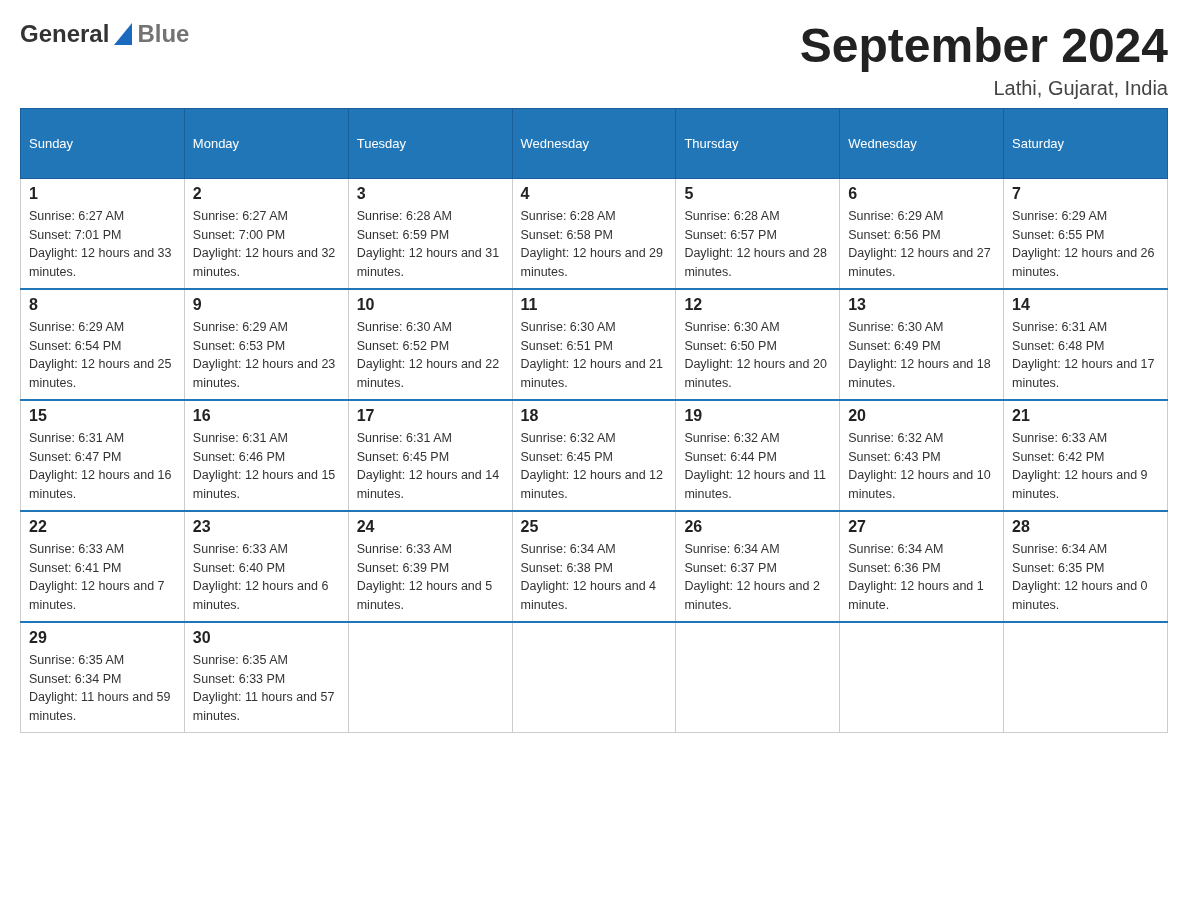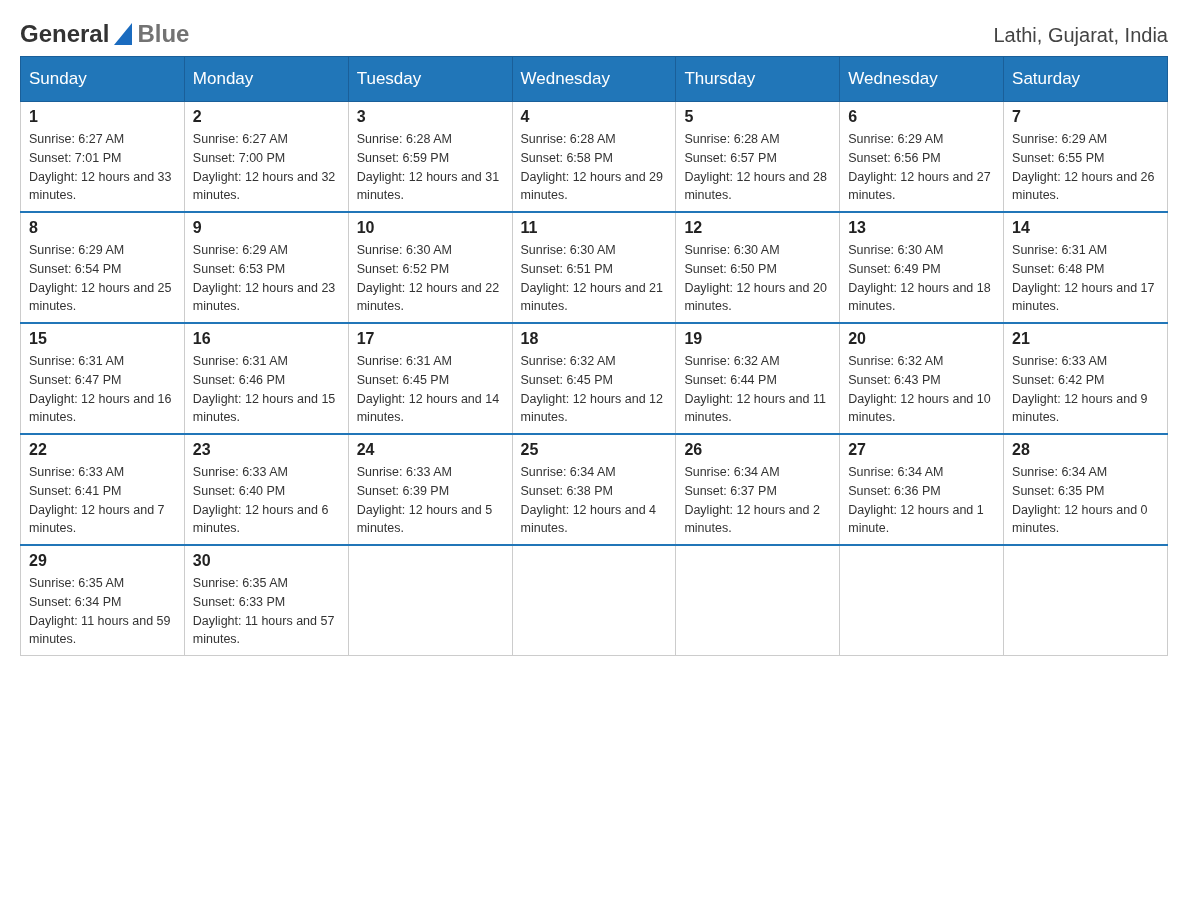--- a/index.html
+++ b/index.html
@@ -36,23 +36,23 @@
       margin-top: 4px;
     }
     .calendar {
       width: 100%;
       border-collapse: collapse;
       border: 1px solid #ccc;
     }
     .calendar th {
       background: #2176b8;
       color: #fff;
-      font-size: 17px;
+      font-size: 13px;
       font-weight: normal;
-      padding: 12px 8px;
+      padding: 27px 8px;
       text-align: left;
       border: 1px solid #1a5f99;
     }
     .calendar td {
       vertical-align: top;
       padding: 6px 8px;
       border: 1px solid #ccc;
       width: 14.28%;
       min-height: 90px;
       font-size: 13px;
@@ -83,20 +83,21 @@
 
 <div class="header">
   <div class="logo">
     <span style="font-size:24px;font-weight:bold;color:#333;font-family:Arial,sans-serif;">General</span>
     <svg width="18" height="22" viewBox="0 0 18 22" style="margin:0 1px;">
       <polygon points="0,22 18,22 18,0" fill="#1a6bbf"></polygon>
     </svg>
     <span style="font-size:24px;font-weight:bold;color:#737373;font-family:Arial,sans-serif;">Blue</span>
   </div>
   <div class="title-block">
+    <div class="calendar-title">September 2024</div>
     <div class="subtitle">Lathi, Gujarat, India</div>
   </div>
 </div>
 
 <table class="calendar">
   <thead>
     <tr>
 
     <th>Sunday</th>
         <th>Monday</th>

